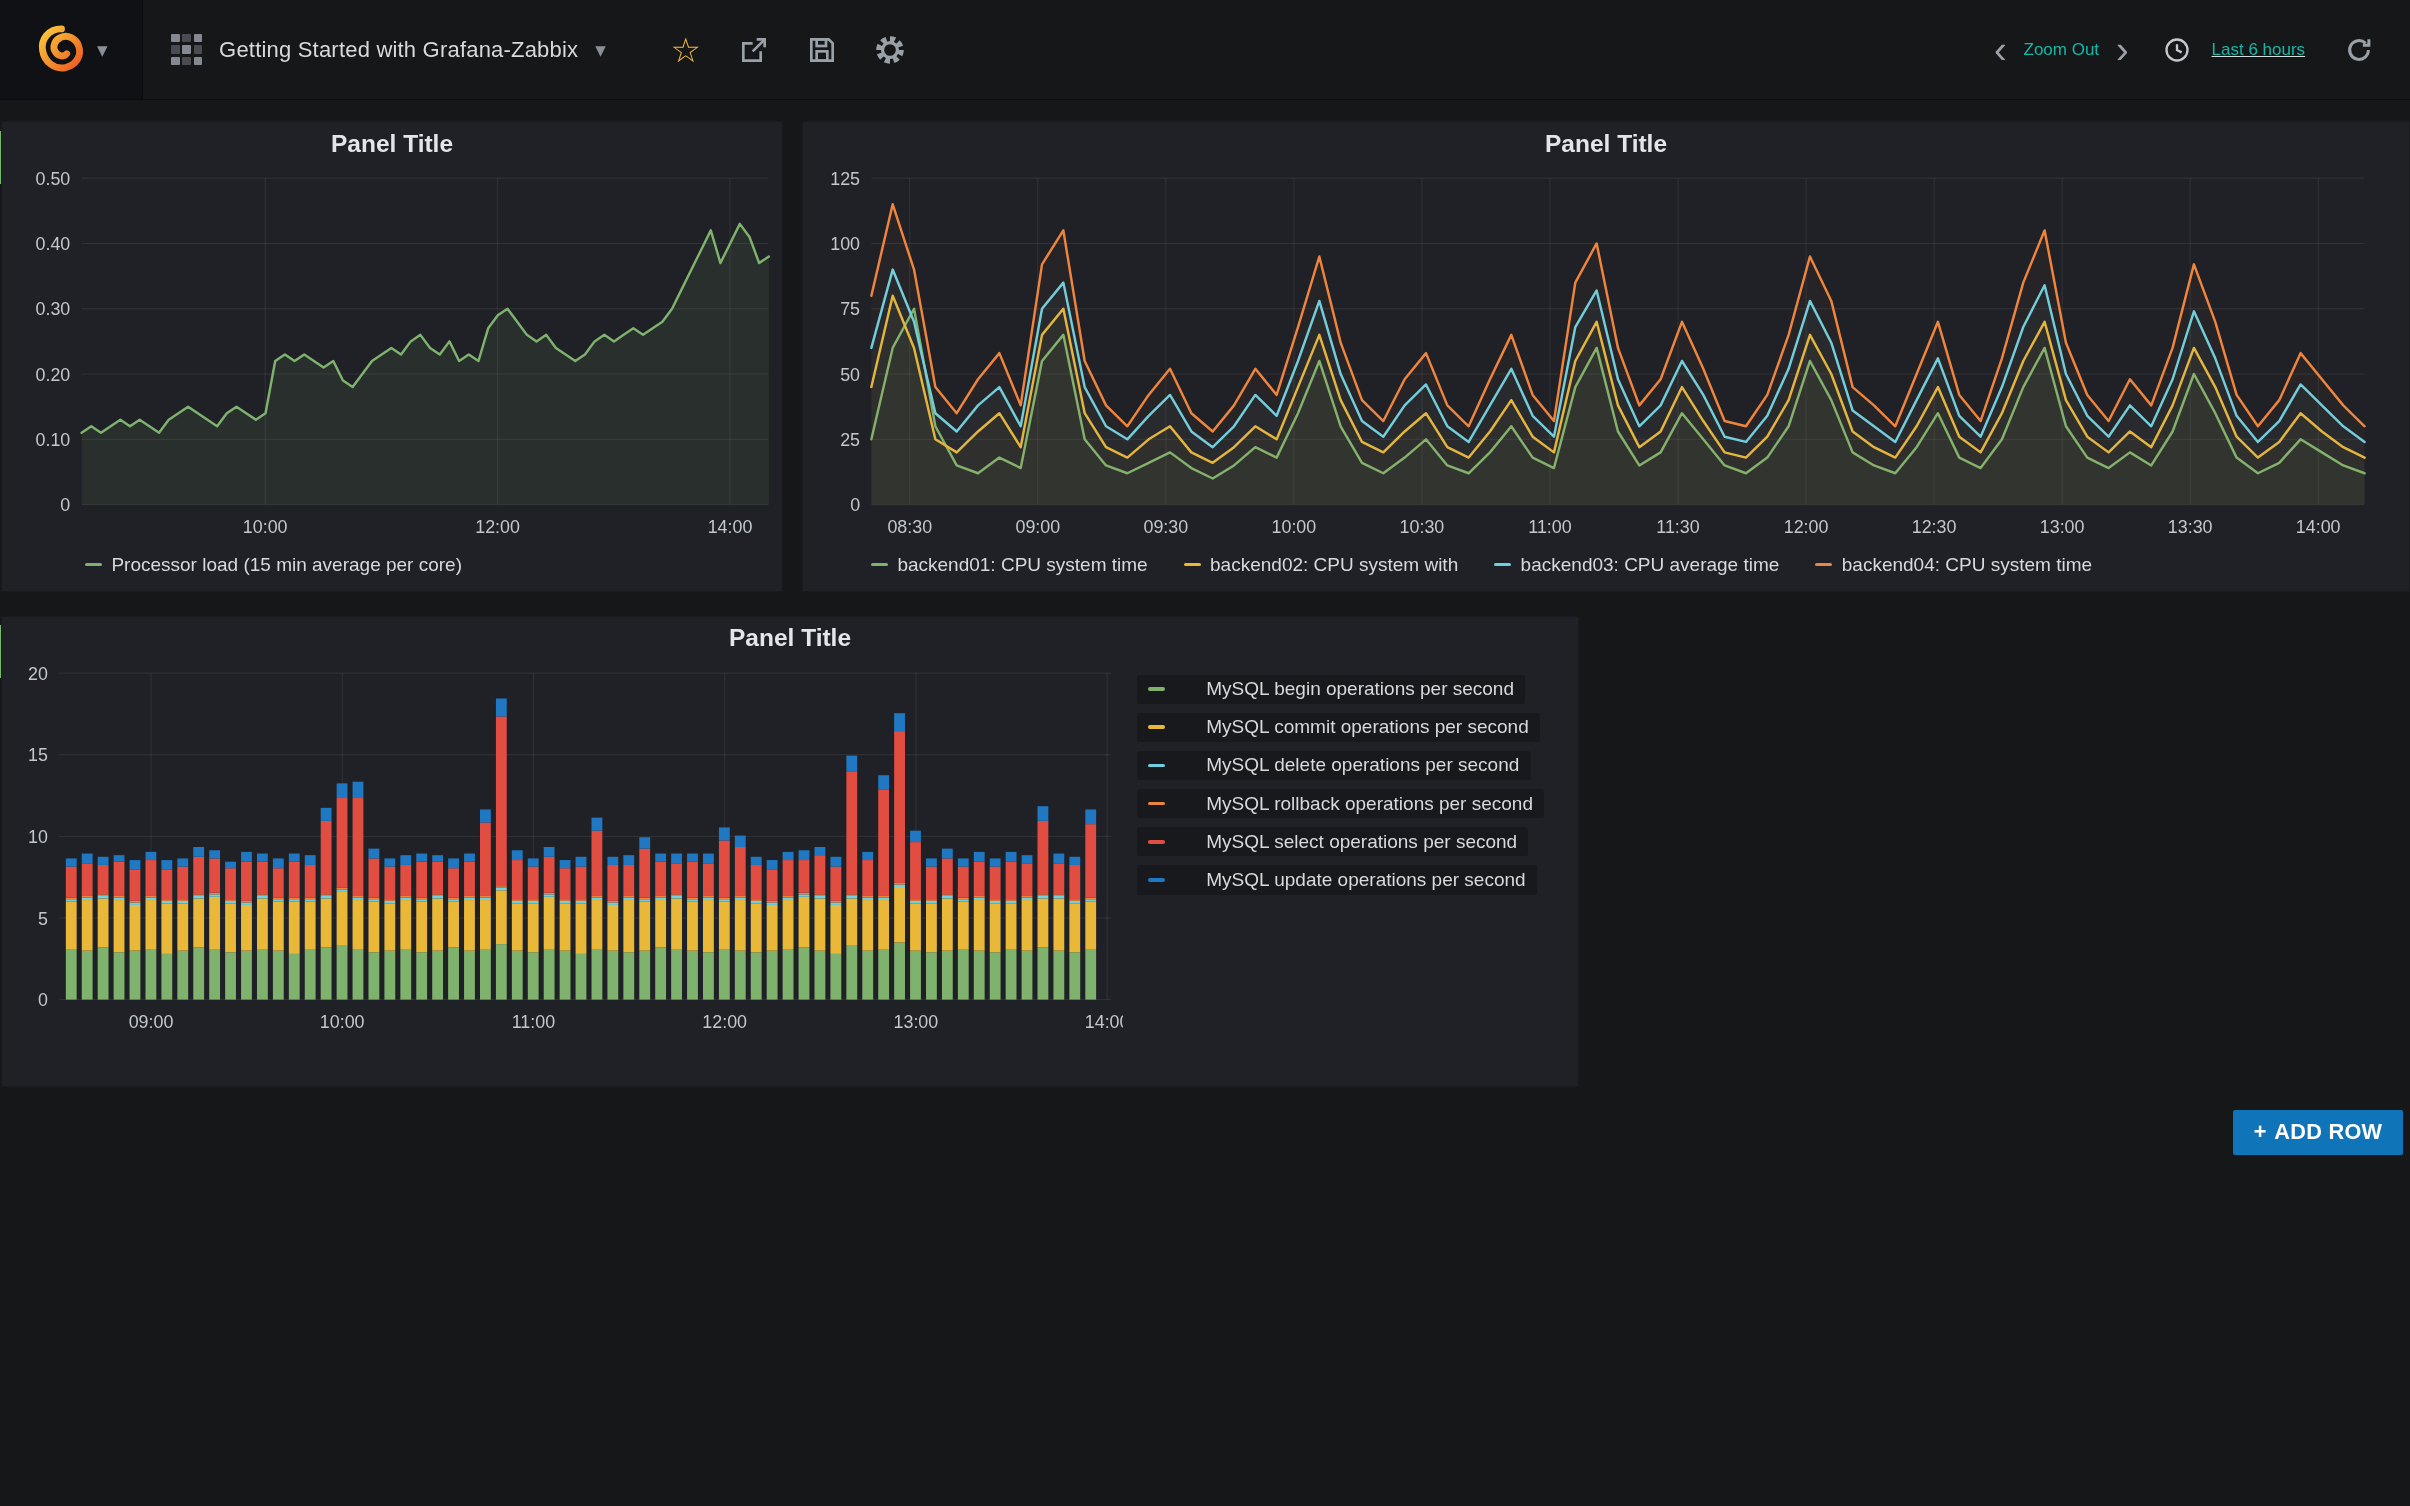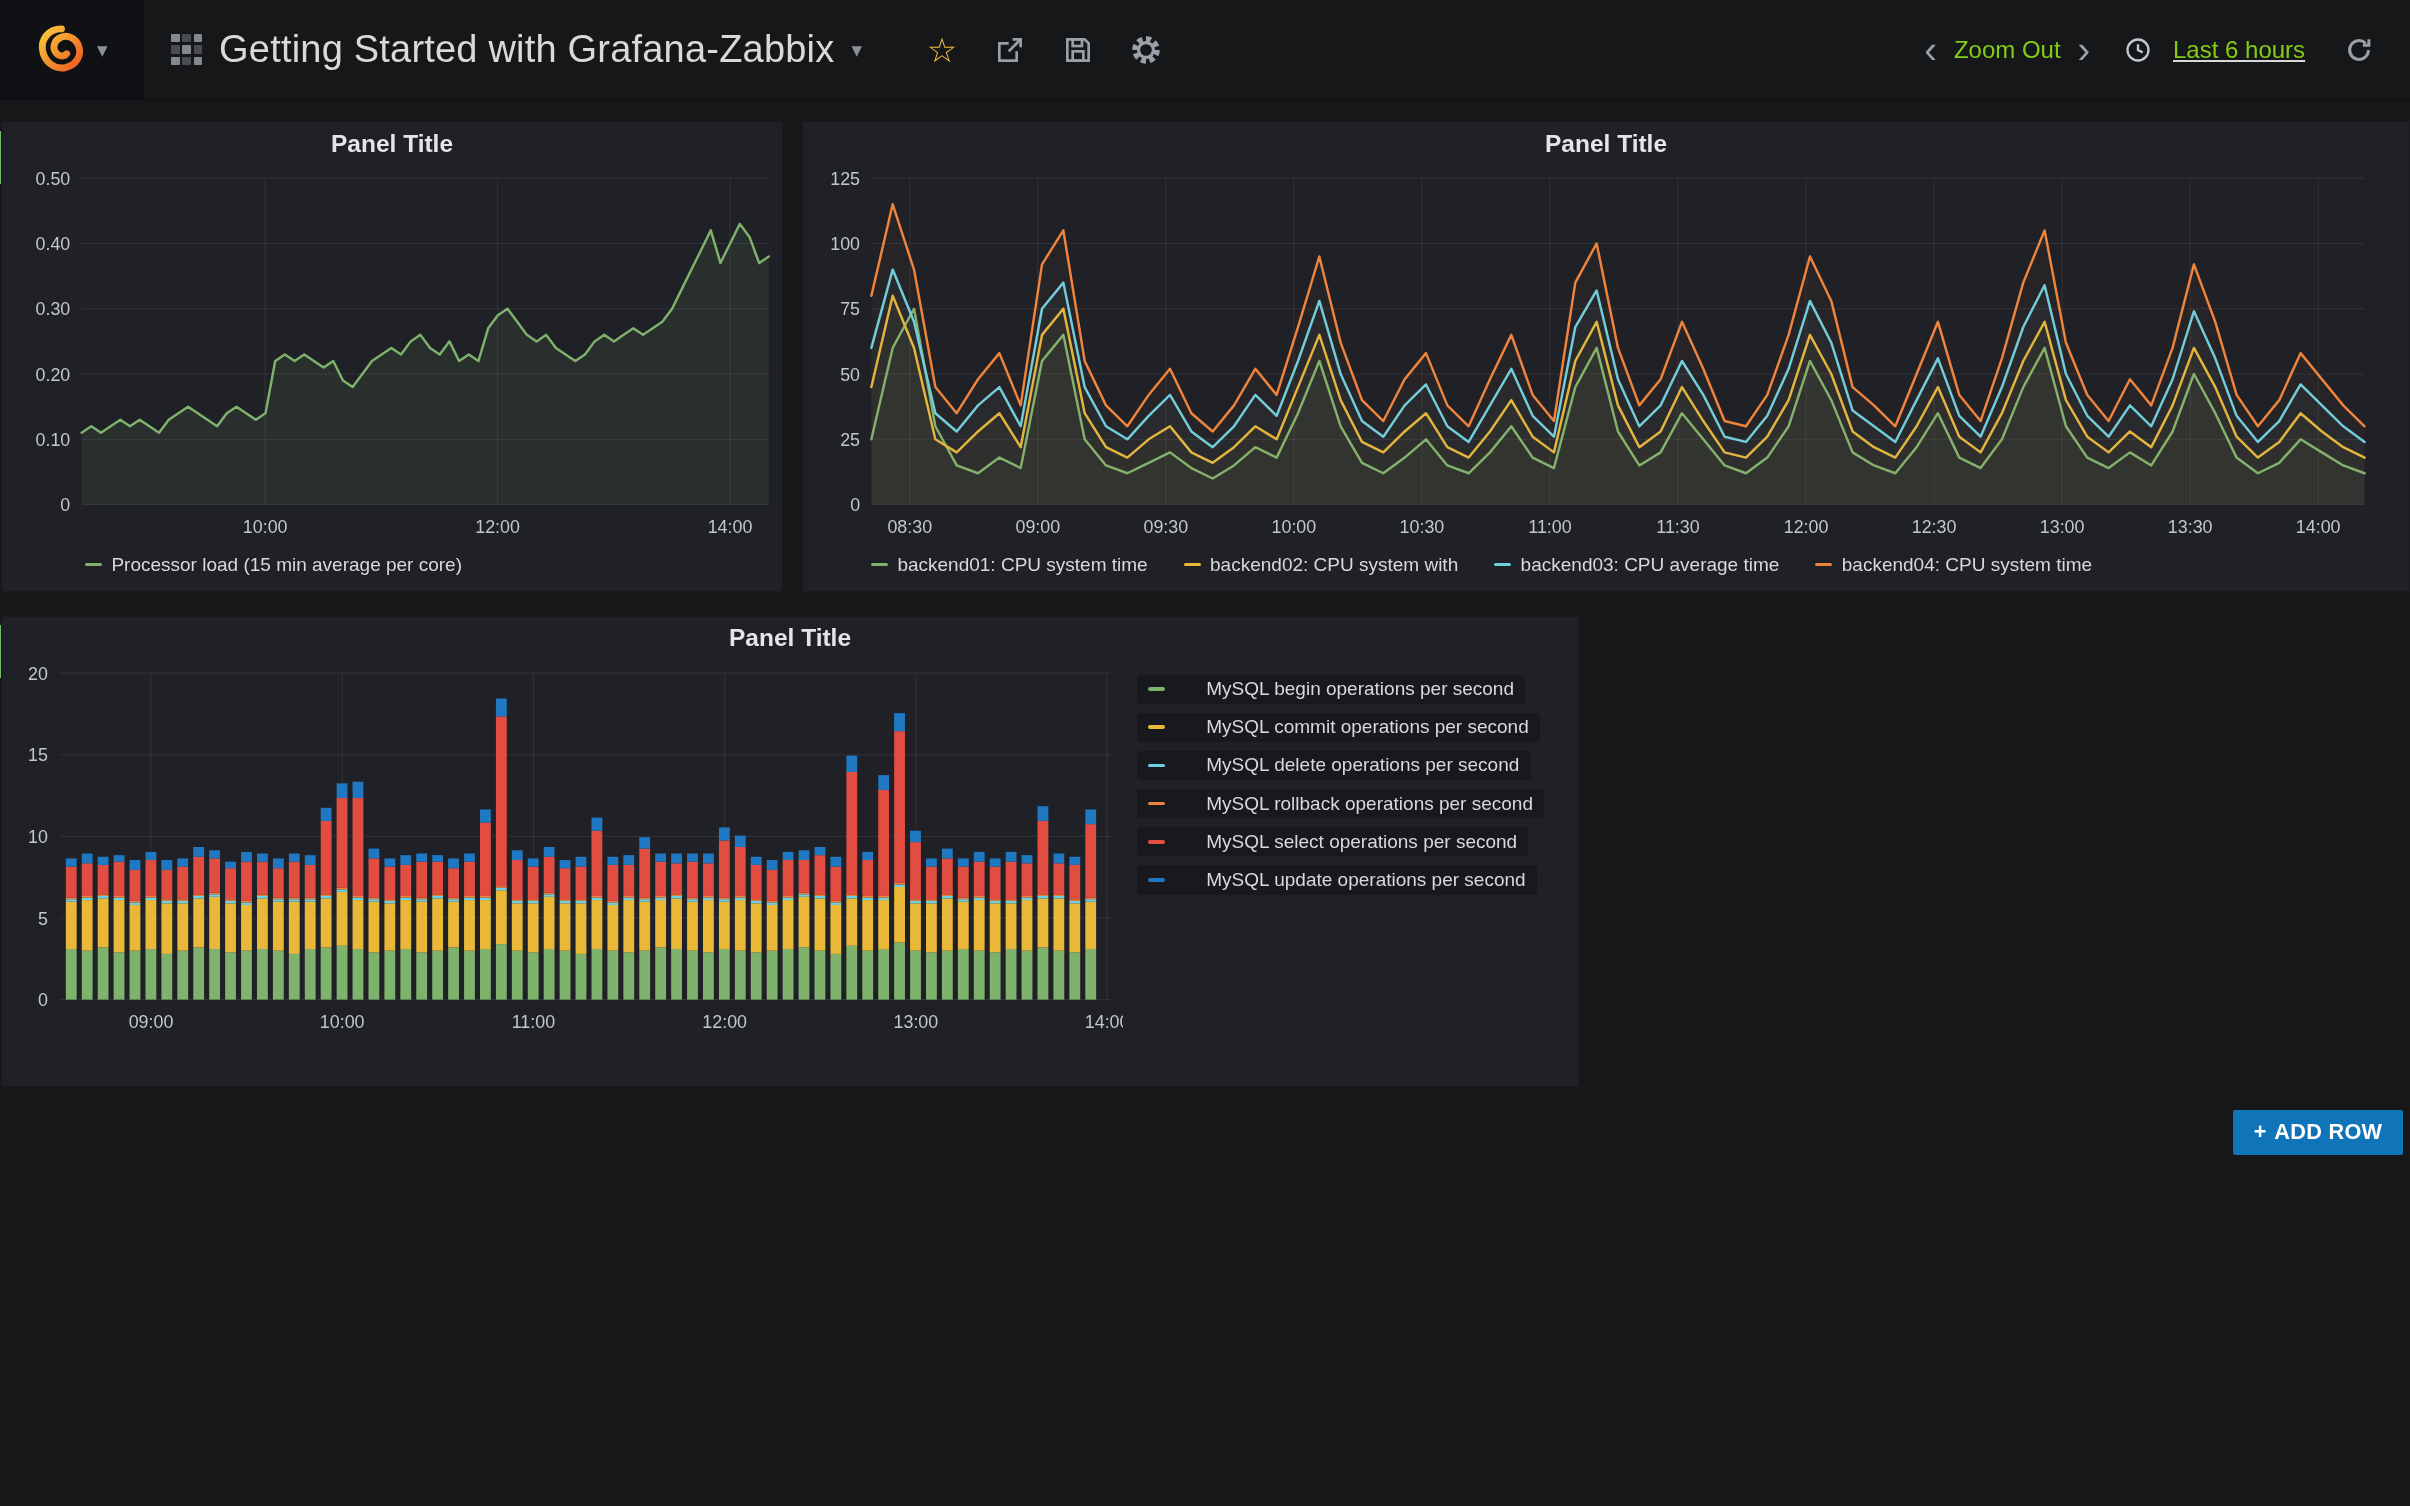--- a/index.html
+++ b/index.html
@@ -11,27 +11,27 @@
     position:relative;
     overflow:hidden;
   }
   
   .navbar{height:100px;display:flex;align-items:stretch;background:#161719;border-bottom:0.9px solid #0d0e10;}
   .logo-cell{width:143px;display:flex;align-items:center;justify-content:center;gap:7.5px;background:#101114;border-right:0.9px solid #0a0b0c;cursor:pointer;}
   .dash-nav{display:flex;align-items:center;gap:17px;padding:0 28px;cursor:pointer;}
   .grid-icon{display:inline-grid;grid-template-columns:repeat(3,8.5px);grid-auto-rows:8.5px;gap:2.8px;}
   .grid-icon b{background:#8a8f98;opacity:.45;border-radius:0.9px;}
   .grid-icon b:nth-child(odd){opacity:.95;}
-  .dash-title{font-size:38px;color:#d8d9da;letter-spacing:0.2px;}
+  .dash-title{font-size:22px;color:#d8d9da;letter-spacing:0.2px;}
   .caret{color:#8a8f98;font-size:21px;line-height:1;}
   .nav-actions{display:flex;align-items:center;gap:13px;margin-left:24.5px;}
   .icon-btn{width:55px;height:56px;display:flex;align-items:center;justify-content:center;border-radius:2.8px;cursor:pointer;}
   .star-glyph{color:#f6b93f;font-size:34px;line-height:1;}
   .time-controls{margin-left:auto;display:flex;align-items:center;gap:9.4px;padding-right:24.5px;}
-  .nav-text{font-size:24px;color:#84cc16;}
+  .nav-text{font-size:17px;color:#14b8a6;}
   .chev{color:#9aa0a8;font-size:38px;line-height:1;padding:0 7.5px;cursor:pointer;}
   .time-range{display:flex;align-items:center;gap:21px;padding:0 17px;cursor:pointer;text-decoration:underline;}
   svg.nav-ic{display:block;}
 
   
   .dashboard{padding:21px 1px 0;}
   .row{display:flex;gap:19px;margin-bottom:23.5px;}
   .panel{background:#1f2126;border:0.9px solid #191a1d;height:471px;position:relative;}
   .grow{flex:1;}
   .panel-title{height:43px;display:flex;align-items:center;justify-content:center;font-size:24.5px;font-weight:700;color:#e3e5e8;cursor:pointer;}

